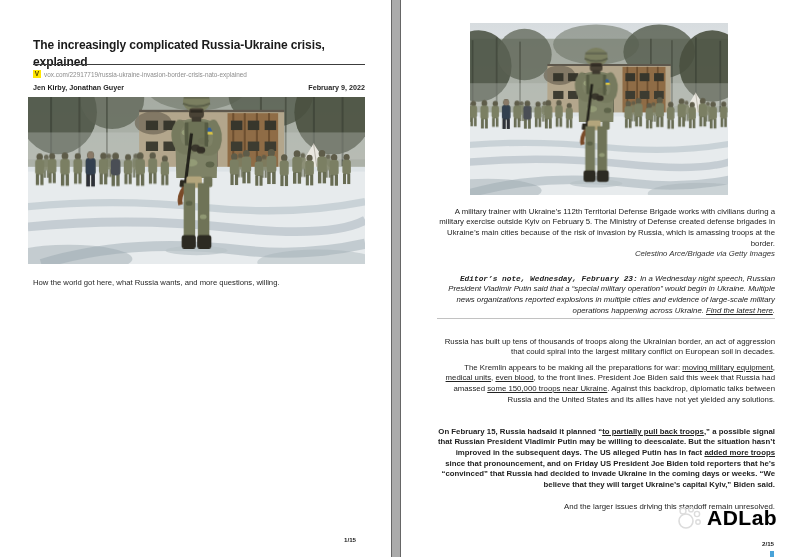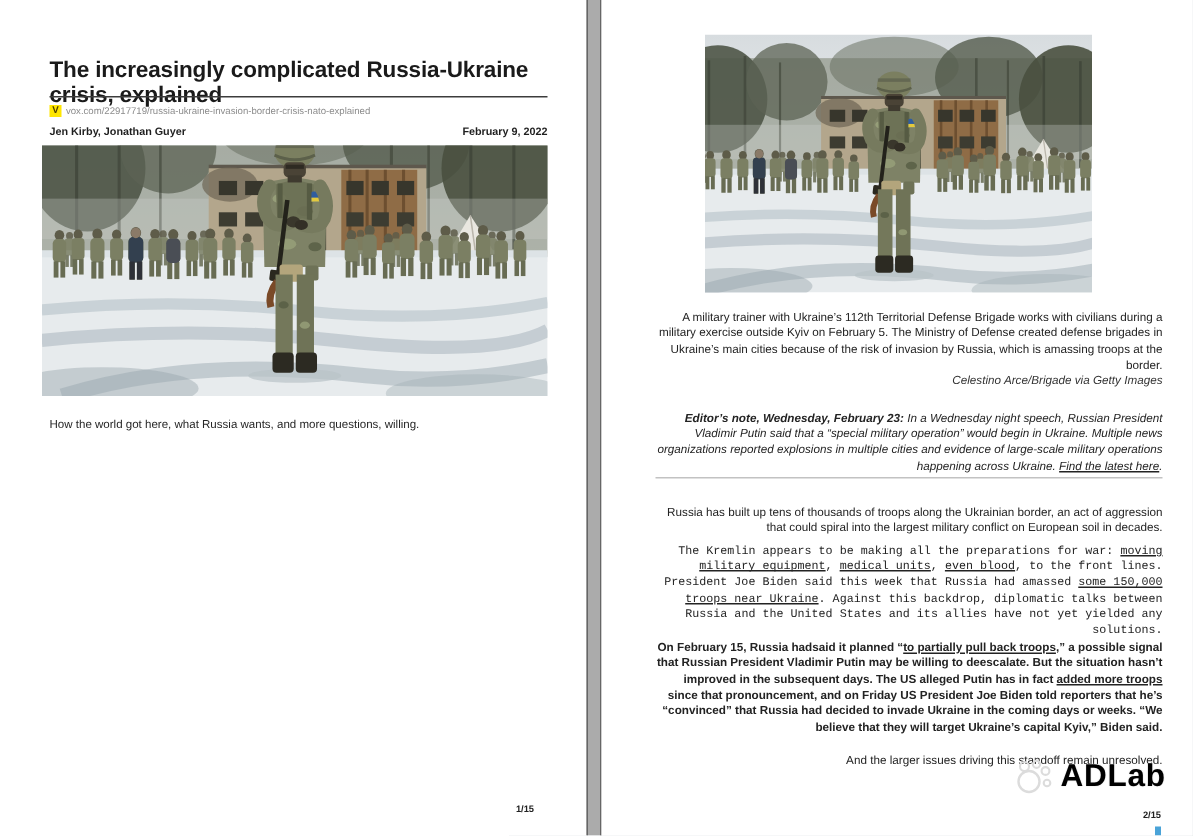--- a/index.html
+++ b/index.html
@@ -14,21 +14,21 @@
   #right-page{left:401px;width:394px;}
   #page-divider{
     position:absolute;top:0;left:391px;width:10px;height:557px;
     background:#ababab;
     border-left:1px solid #666;border-right:1px solid #666;
     box-sizing:border-box;
   }
   
   .title{
     position:absolute;left:33px;top:29px;width:334px;
-    font-size:15px;line-height:16.5px;font-weight:bold;color:#1a1a1a;
+    font-size:12px;line-height:16.5px;font-weight:bold;color:#1a1a1a;
     letter-spacing:-0.1px;
   }
   .title-rule{position:absolute;left:33px;top:64px;width:332px;height:0;border-top:1px solid #3c3c3c;}
   .source-row{position:absolute;left:33px;top:69px;width:332px;height:10px;display:flex;align-items:center;}
   .vox-badge{
     display:inline-block;width:8px;height:8px;background:#ffe600;color:#4a3c00;
     font-weight:bold;font-size:6.5px;line-height:8px;text-align:center;margin-right:3px;
   }
   .source-url{font-size:6.4px;color:#8c8c8c;text-decoration:none;}
   .meta-row{position:absolute;left:33px;top:83px;width:332px;display:flex;justify-content:space-between;}
@@ -45,25 +45,25 @@
   .pagenum{font-size:6.2px;font-weight:bold;color:#222;}
   #pagenum-left{position:absolute;left:338px;top:536px;width:24px;text-align:center;}
   
   .photo-right{position:absolute;left:69px;top:23px;width:258px;height:172px;display:block;}
   .rp-text{position:absolute;left:36px;width:338px;font-size:7.8px;line-height:10.6px;color:#232323;text-align:right;}
   .caption-right{top:199px;}
   .credit{font-style:italic;color:#333;}
   .editors-note{top:266px;font-style:italic;}
   .note-rule{position:absolute;left:36px;top:318px;width:338px;height:0;border-top:1px solid #c2c2c2;}
   .p1{top:329px;}
-  .p2{top:355px;font-family:Liberation Mono, monospace;}
+  .p2{top:355px;}
   .p3{top:419px;font-weight:bold;}
   .p4{top:494px;}
   .rlink{text-decoration:underline;cursor:pointer;}
-  .rbold{font-weight:bold;}
+  .rbold{font-weight:bold;font-family:Liberation Mono, monospace;}
   
   .watermark{
     position:absolute;left:276px;top:505px;display:flex;align-items:center;
     color:#dedede;
   }
   .watermark .wm-text{
     font-size:21px;font-weight:bold;letter-spacing:0.5px;color:#000000;
     text-shadow:0 0 1px #cfcfcf;
   }
   .wm-icon{margin-right:4px;}

